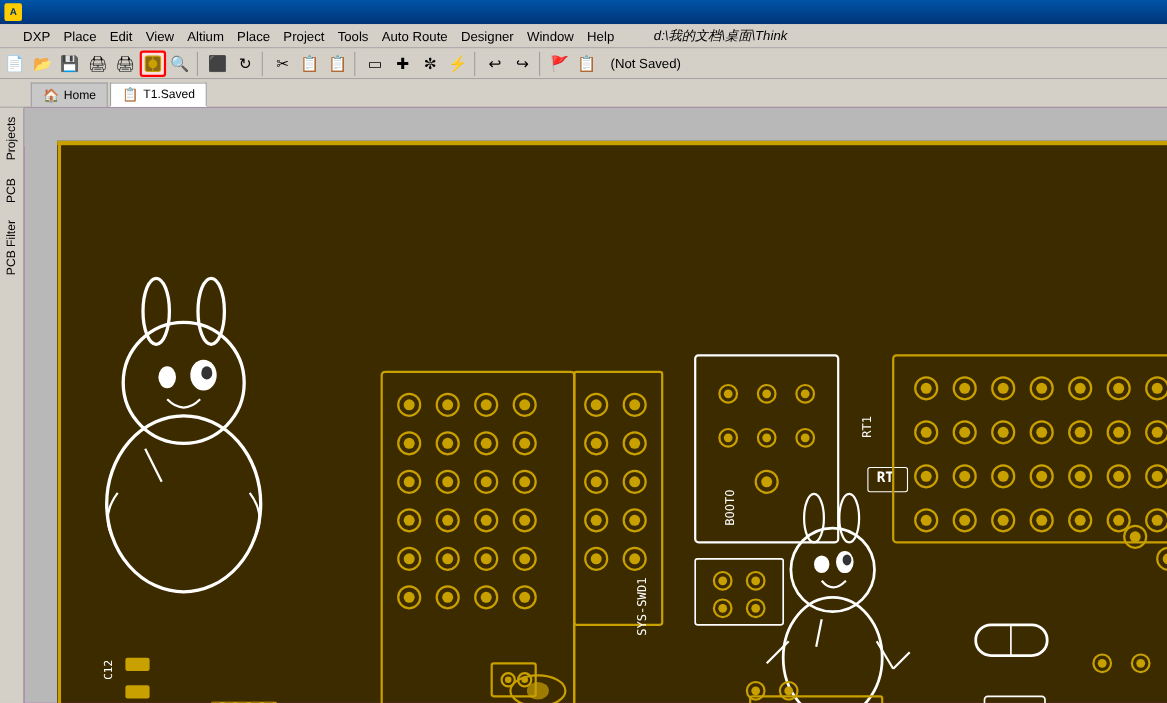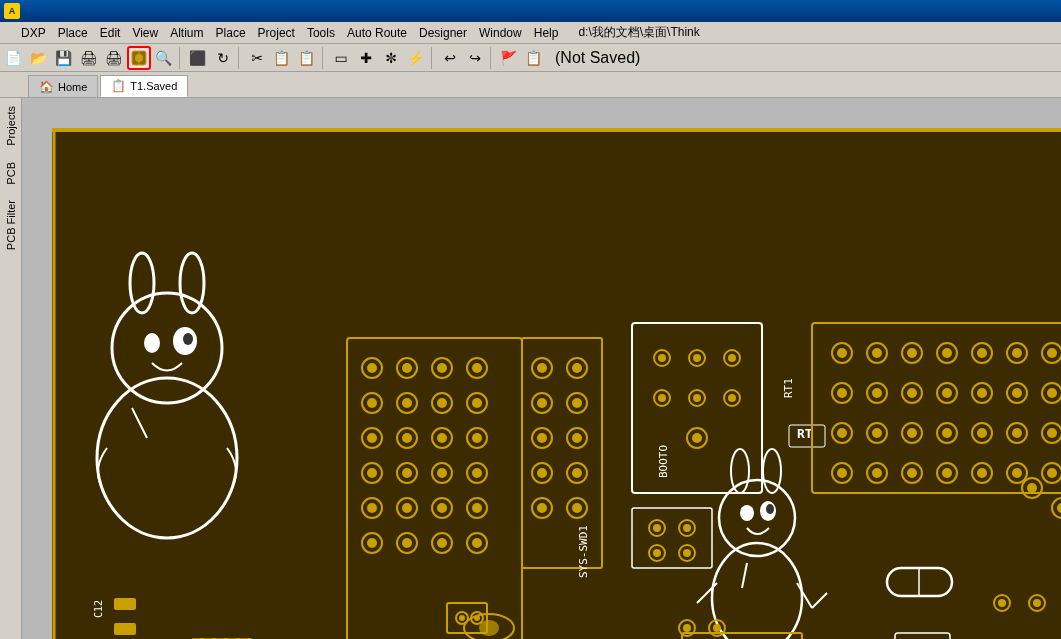--- a/index.html
+++ b/index.html
@@ -63,21 +63,21 @@
       border-radius: 3px;
       background: #ffe0e0;
     }
     .toolbar-separator {
       width: 4px; height: 22px;
       border-left: 1px solid #a0a0a0;
       margin: 0 2px;
     }
     .not-saved-label {
       margin-left: 8px;
-      font-size: 16px;
+      font-size: 12px;
       color: #000;
     }
 
     
     #tab-bar {
       height: 26px;
       background: #d4d0c8;
       display: flex;
       align-items: flex-end;
       border-bottom: 1px solid #a0a0a0;
@@ -177,21 +177,21 @@
   <div class="menu-item">Edit</div>
   <div class="menu-item">View</div>
   <div class="menu-item">Altium</div>
   <div class="menu-item">Place</div>
   <div class="menu-item">Project</div>
   <div class="menu-item">Tools</div>
   <div class="menu-item">Auto Route</div>
   <div class="menu-item">Designer</div>
   <div class="menu-item">Window</div>
   <div class="menu-item">Help</div>
-  <div class="menu-item" style="margin-left:8px;">d:\我的文档\桌面\Think</div>
+  <div class="menu-item" style="margin-left:24px;font-style:italic;">d:\我的文档\桌面\Think</div>
 </div>
 
 <div id="toolbar">
 
   <div class="toolbar-btn" title="New">📄</div>
   <div class="toolbar-btn" title="Open">📂</div>
   <div class="toolbar-btn" title="Save">💾</div>
   <div class="toolbar-btn" title="Print Preview">🖨</div>
   <div class="toolbar-btn" title="Print">🖨</div>
 

